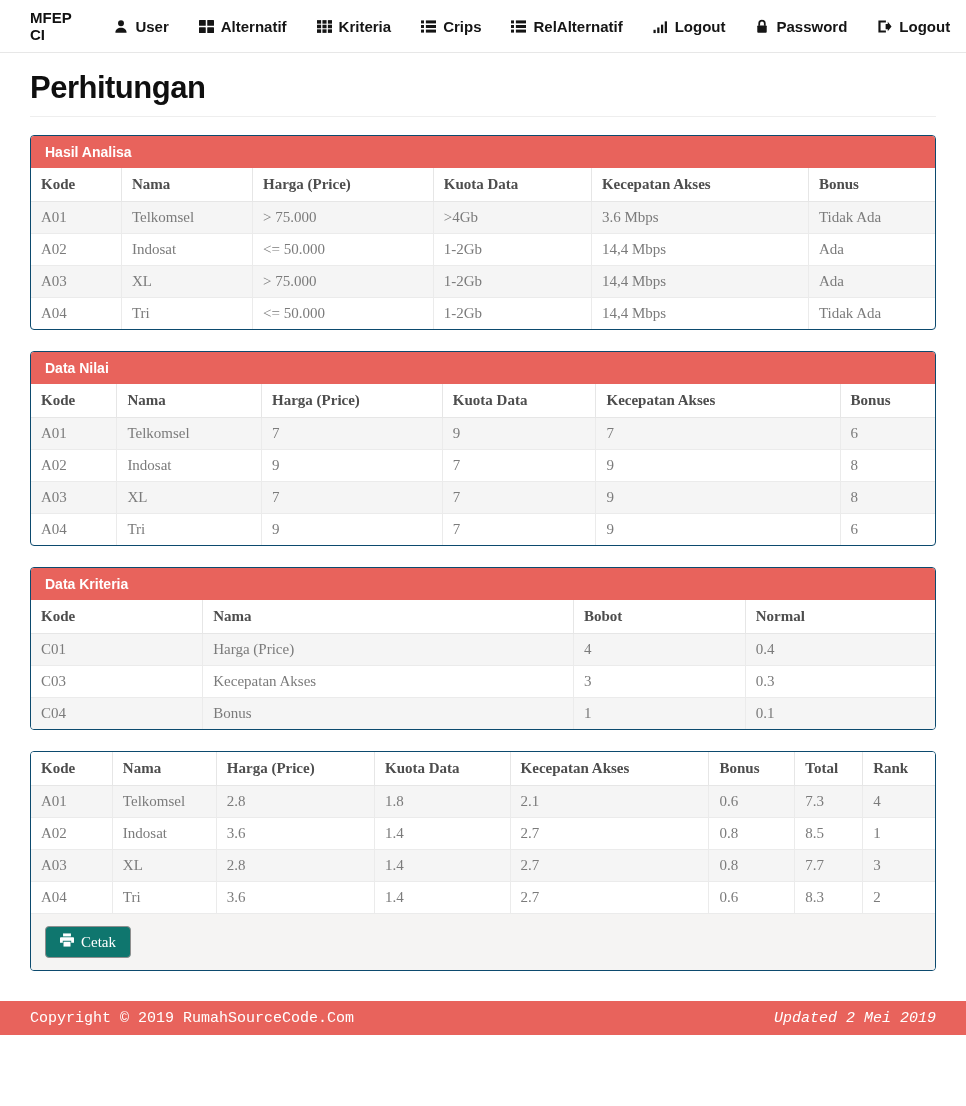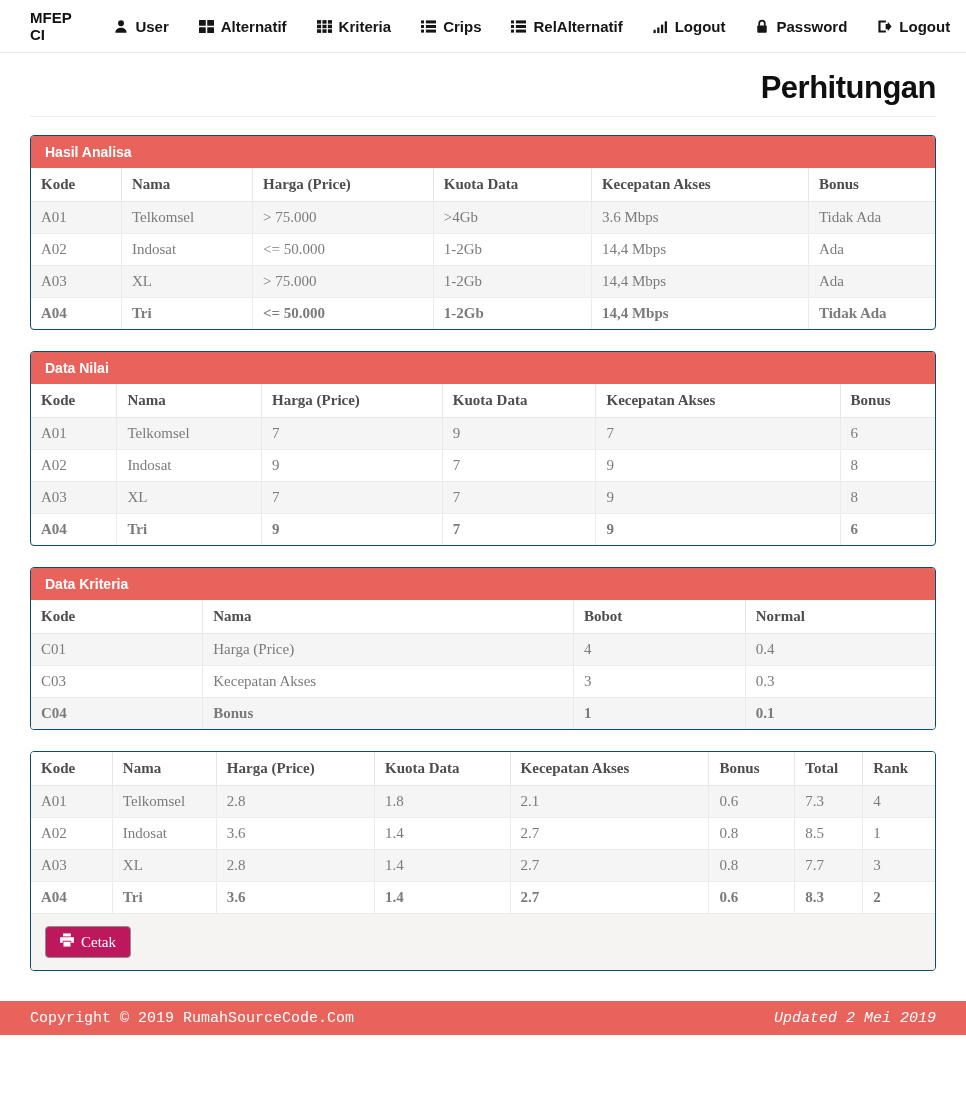--- a/index.html
+++ b/index.html
@@ -9,39 +9,39 @@
   .navbar { height:53px; display:flex; align-items:center; padding:0 16px 0 30px;
             background:#ffffff; border-bottom:1px solid #e7e7e7;justify-content:space-between; }
   .brand { font-size:15px; font-weight:700; color:#111; margin-right:28px; cursor:pointer; }
   .nav-item { display:flex; align-items:center; gap:7px; padding:0 15px; font-size:15px;
               font-weight:700; color:#151515; cursor:pointer; white-space:nowrap; }
   .nav-item svg { display:block; }
 
   
   .container { padding:0 30px; }
   .page-header { border-bottom:1px solid #eeeeee; padding-bottom:10px; margin:17px 0 18px; }
-  .page-header h1 { font-size:31px; font-weight:700; color:#0f0f0f; letter-spacing:-0.5px;text-align:right; }
+  .page-header h1 { font-size:31px; font-weight:700; color:#0f0f0f; letter-spacing:-0.5px; }
 
   
   .panel { border:1px solid #0c4a6e; border-radius:4px; overflow:hidden; margin-bottom:21px;
            background:#fff; }
   .panel-heading { background:#e8635c; color:#ffffff; font-size:14px; font-weight:700;
                    padding:8px 14px; }
   table { width:100%; border-collapse:collapse; table-layout:fixed;
           font-family:"Liberation Serif", serif; font-size:15px; color:#7b7b7b; }
   th { text-align:left; font-weight:700; color:#4d4d4d; padding:8px 10px;
        border:1px solid #e6e6e6; border-top:none; background:#fff; }
   td { padding:7px 10px; border:1px solid #ebebeb; }
   th:first-child, td:first-child { border-left:none; }
   th:last-child, td:last-child { border-right:none; }
   tbody tr:nth-child(odd) td { background:#f5f5f5; }
-  tbody tr:last-child td { border-bottom:none;font-weight:bold; }
+  tbody tr:last-child td { border-bottom:none; }
 
   .panel-body { background:#f5f4f3; padding:12px 14px; border-top:1px solid #ebebeb; }
-  .btn-cetak { display:inline-flex; align-items:center; gap:7px; background:#be185d;
+  .btn-cetak { display:inline-flex; align-items:center; gap:7px; background:#0f766e;
                border:1px solid #8f8f8f; color:#ffffff; padding:6px 14px; border-radius:4px;
                font-family:"Liberation Serif", serif; font-size:15px; cursor:pointer; }
 
   
   .footer { margin-top:30px; background:#e8635c; color:#ffffff; height:34px;
             display:flex; align-items:center; justify-content:space-between;
             padding:0 30px; font-family:Liberation Mono, monospace; font-size:15px; }
   .footer .updated { font-style:italic; }
 </style>
 </head>

